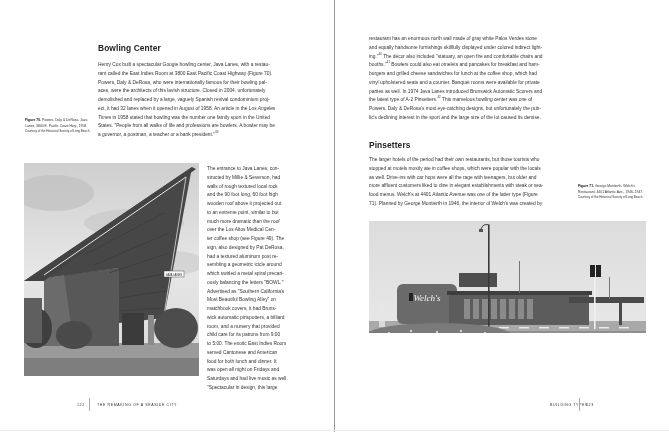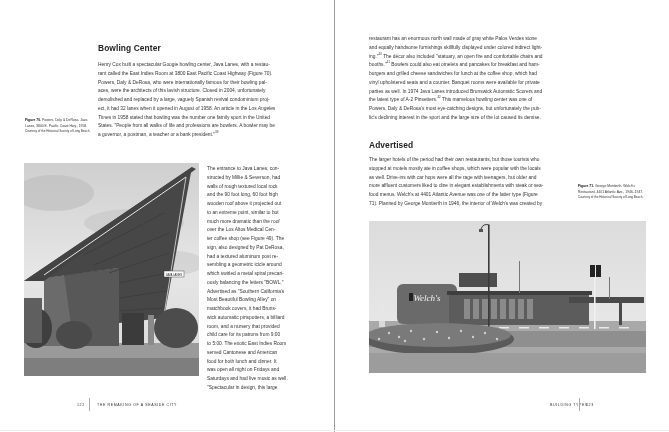--- a/index.html
+++ b/index.html
@@ -18,21 +18,21 @@
   .caption .credit { font-size: 3px; }
   sup { font-size: 3px; vertical-align: super; line-height: 0; }
   em { font-style: italic; }
 
   .folio { position: absolute; top: 403px; font-size: 3.6px; letter-spacing: 0.6px; color: #333; }
   .folio-sep { position: absolute; top: 398px; width: 1px; height: 13px; background: #aaa; }
 
   
   .photo1 { position: absolute; left: 24px; top: 163px; width: 175px; height: 213px; overflow: hidden; background: #c8c8c8; }
   
-  .photo2 { position: absolute; left: 369px; top: 221px; width: 277px; height: 152px; overflow: hidden; background: #d6d6d6; }
+  .photo2 { position: absolute; left: 369px; top: 221px; width: 277px; height: 112px; overflow: hidden; background: #d6d6d6; }
 </style>
 </head>
 <body>
 
 <div class="spread">
 
   <div>
     <div class="heading" style="left:98px; top:43px;text-align:center;">Bowling Center</div>
 
     <div class="body-text" style="left:98px; top:61px; width:234px;">
@@ -148,21 +148,21 @@
       <div><span>ing."</span><sup>40</sup><span> The décor also included "statuary, an open fire and comfortable chairs and</span></div>
       <div><span>booths."</span><sup>41</sup><span> Bowlers could also eat omelets and pancakes for breakfast and ham-</span></div>
       <div>burgers and grilled cheese sandwiches for lunch at the coffee shop, which had</div>
       <div>vinyl upholstered seats and a counter. Banquet rooms were available for private</div>
       <div>parties as well. In 1974 Java Lanes introduced Brunswick Automatic Scorers and</div>
       <div><span>the latest type of A-2 Pinsetters.</span><sup>42</sup><span> This marvelous bowling center was one of</span></div>
       <div>Powers, Daly &amp; DeRosa's most eye-catching designs, but unfortunately the pub-</div>
       <div>lic's declining interest in the sport and the large size of the lot caused its demise.</div>
     </div>
 
-    <div class="heading" style="left:369px; top:140px;">Advertised</div>
+    <div class="heading" style="left:369px; top:140px;">Pinsetters</div>
 
     <div class="body-text" style="left:369px; top:156px; width:234px;">
       <div>The larger hotels of the period had their own restaurants, but those tourists who</div>
       <div>stopped at motels mostly ate in coffee shops, which were popular with the locals</div>
       <div>as well. Drive-ins with car hops were all the rage with teenagers, but older and</div>
       <div>more affluent customers liked to dine in elegant establishments with steak or sea-</div>
       <div>food menus. Welch's at 4401 Atlantic Avenue was one of the latter type (Figure</div>
       <div>71). Planned by George Montierth in 1946, the interior of Welch's was created by</div>
     </div>
 

